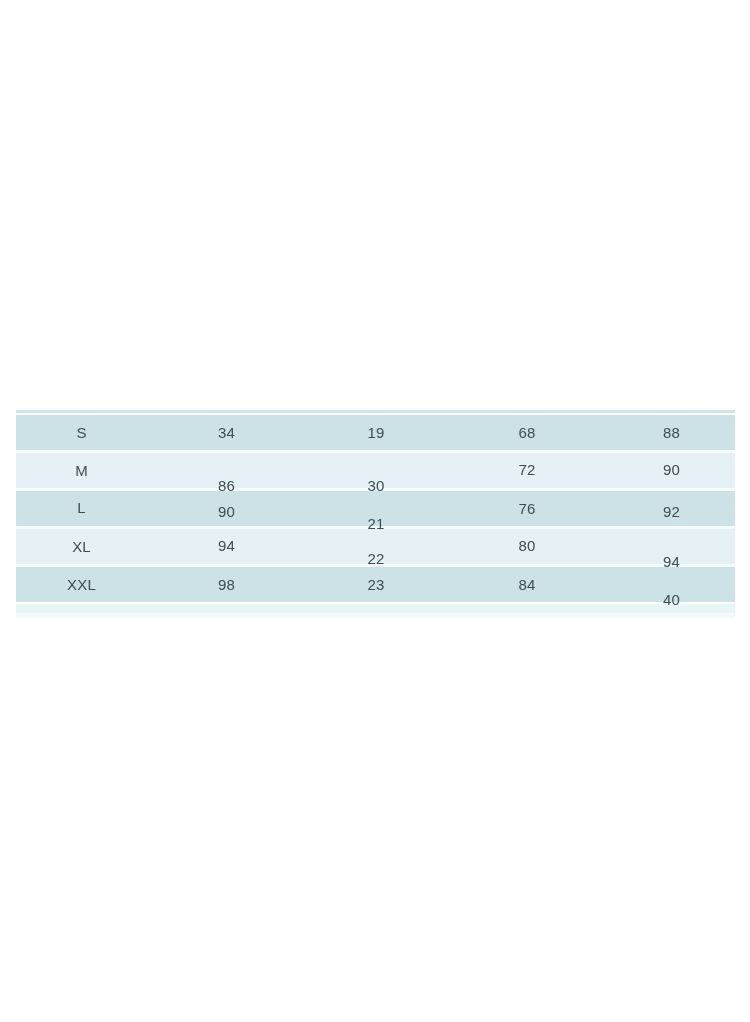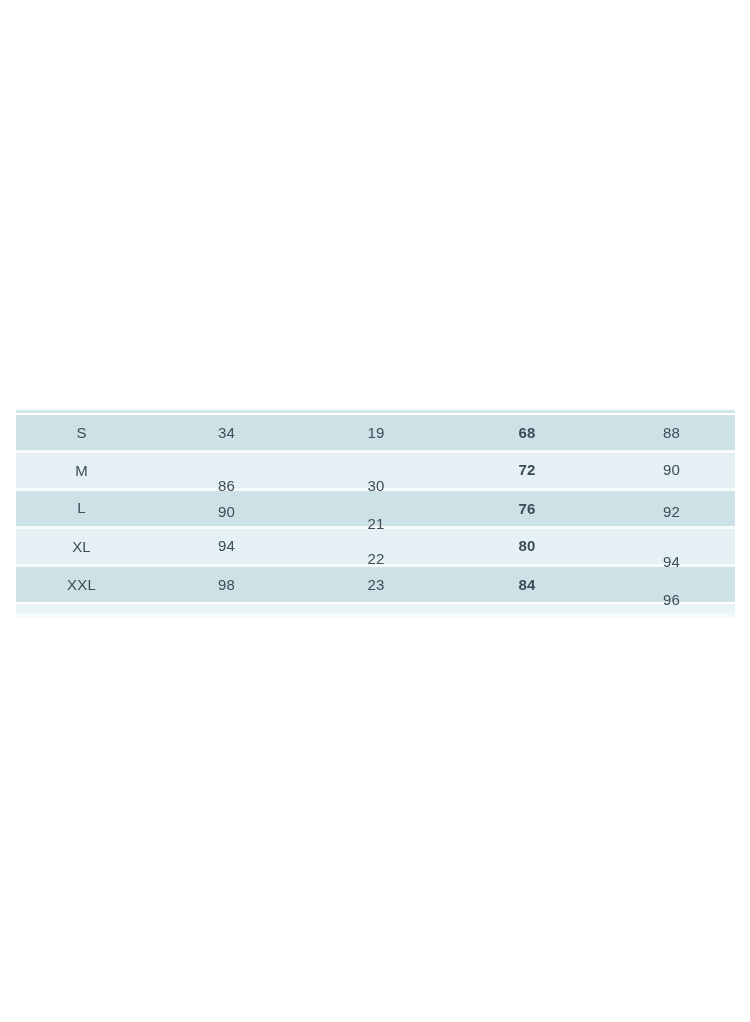--- a/index.html
+++ b/index.html
@@ -74,21 +74,21 @@
     color: #3d4c55;
     font-size: 15px;
     letter-spacing: 0.2px;
     white-space: nowrap;
   }
 
   
   .c1 { width: 131px; }
   .c2 { width: 159px; }
   .c3 { width: 140px; }
-  .c4 { width: 162px; font-weight: bold; }
+  .c4 { width: 162px; }
   .c5 { width: 127px; }
 
   
   .nudge-1 { position: relative; top: 15px; }
   .nudge-2 { position: relative; top: 3px; }
   .nudge-3 { position: relative; top: 12px; }
   .nudge-up { position: relative; top: -1px; }
 </style>
 </head>
 <body>
@@ -134,21 +134,21 @@
       <div class="cell c4 nudge-up">80</div>
       <div class="cell c5 nudge-1">94</div>
     </div>
     <div class="row-sep"></div>
 
     <div class="chart-row dark">
       <div class="cell c1">XXL</div>
       <div class="cell c2">98</div>
       <div class="cell c3">23</div>
       <div class="cell c4">84</div>
-      <div class="cell c5 nudge-1">96</div>
+      <div class="cell c5 nudge-1">40</div>
     </div>
 
     <div class="edge-strip gap"></div>
     <div class="edge-strip bottom"></div>
     <div class="edge-strip bottom-fade"></div>
 
   </div>
 
 </div>
 

